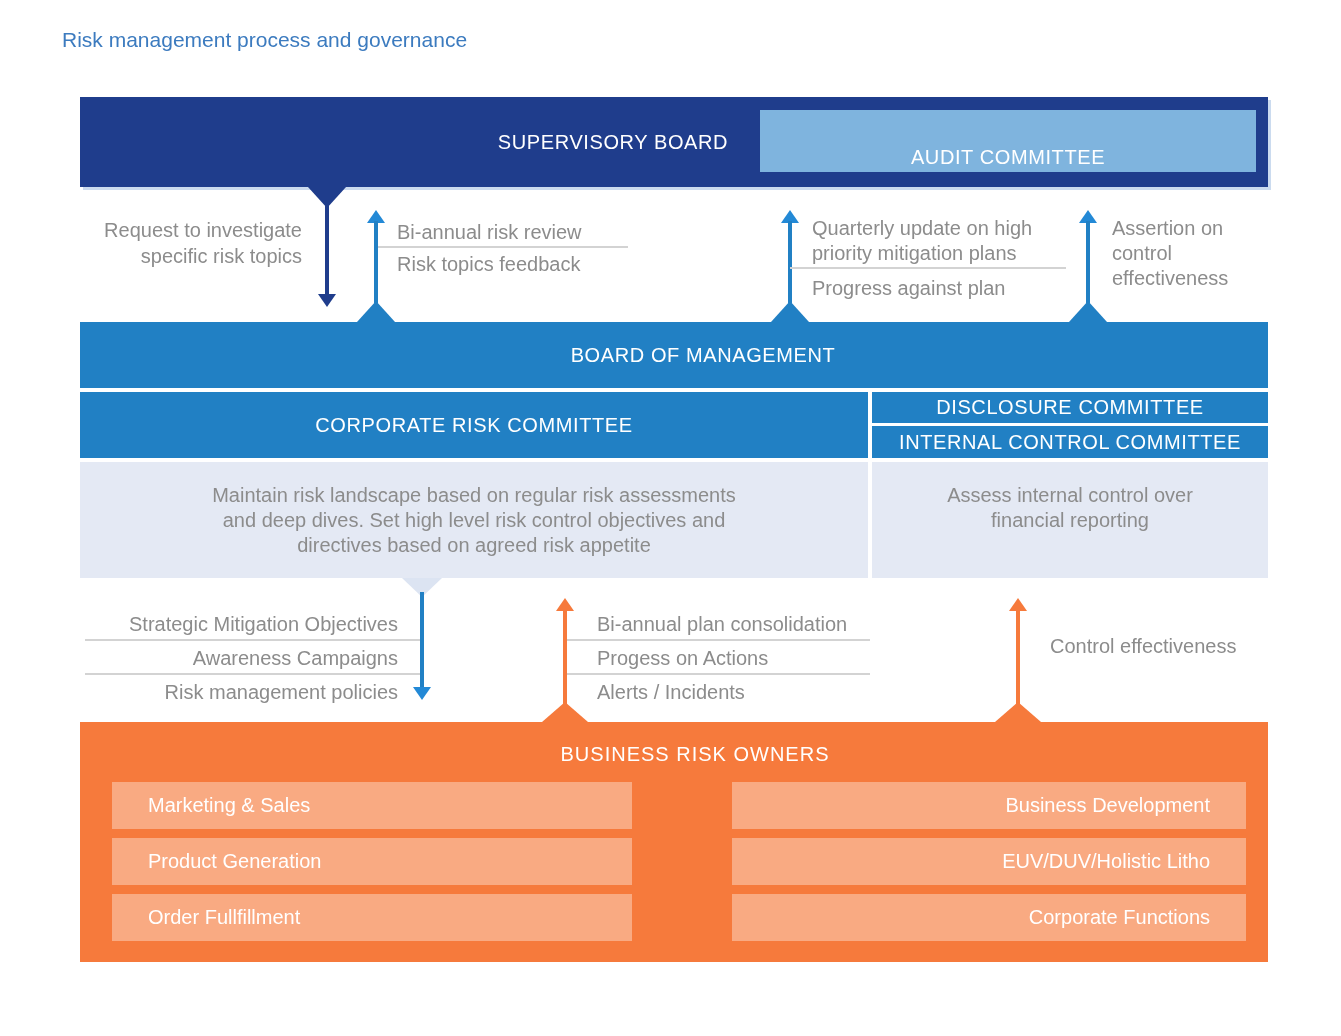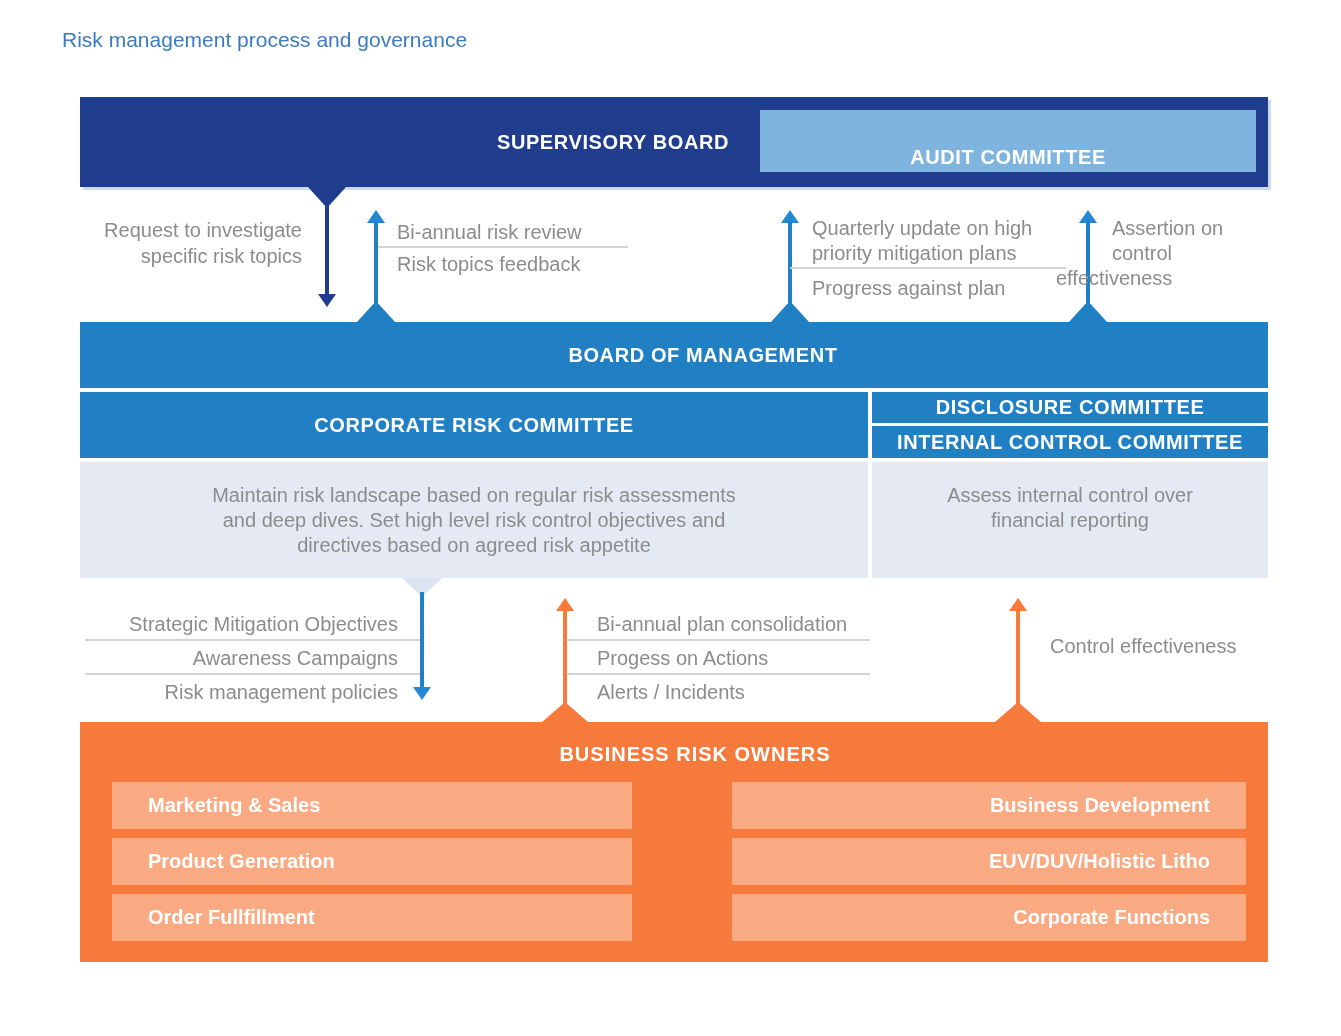--- a/index.html
+++ b/index.html
@@ -1,20 +1,20 @@
 <!DOCTYPE html>
 <html><head>
 <meta charset="utf-8">
 <style>
   html,body{margin:0;padding:0;background:#ffffff;}
   body{font-family:"Liberation Sans","DejaVu Sans",sans-serif;}
   #canvas{position:relative;width:1341px;height:1036px;background:#ffffff;overflow:hidden;}
 
   .abs{position:absolute;}
-  .bar{position:absolute;color:#ffffff;font-weight:bold;}
+  .bar{position:absolute;color:#ffffff;}
   .bar-label{position:absolute;white-space:nowrap;color:#ffffff;font-size:20px;letter-spacing:.6px;}
 
   
   .navy{background:#1f3d8c;}
   .blue{background:#2180c4;}
   .panel{background:#e4e9f4;}
   .orange-bg{background:#f67a3c;}
 
   .gray-label{position:absolute;color:#8c8c8c;font-size:20px;line-height:26px;white-space:nowrap;}
   .divider{position:absolute;height:2px;background:#d3d3d3;}
@@ -80,21 +80,21 @@
   <div class="gray-label" style="left:812px;top:215px;">Quarterly update on high</div>
   <div class="gray-label" style="left:812px;top:240px;">priority mitigation plans</div>
   <div class="divider" style="left:790px;top:267px;width:276px;"></div>
   <div class="gray-label" style="left:812px;top:275px;">Progress against plan</div>
 
   <div class="tri tri-head-up-blue" style="left:1079px;top:210px;"></div>
   <div class="stem stem-blue" style="left:1086px;top:221px;height:82px;"></div>
   <div class="tri tri-notch-up-blue" style="left:1069px;top:301px;"></div>
   <div class="gray-label" style="left:1112px;top:215px;">Assertion on</div>
   <div class="gray-label" style="left:1112px;top:240px;">control</div>
-  <div class="gray-label" style="left:1056px;top:265px;">effectiveness</div>
+  <div class="gray-label" style="left:1112px;top:265px;">effectiveness</div>
 
   <div class="bar blue" style="left:80px;top:322px;width:1188px;height:66px;">
     <span class="bar-label" style="left:623px;top:50%;transform:translate(-50%,-50%);">BOARD OF MANAGEMENT</span>
   </div>
 
   <div class="bar blue" style="left:80px;top:392px;width:788px;height:66px;display:flex;align-items:center;justify-content:center;">
     <span class="bar-label" style="position:static;">CORPORATE RISK COMMITTEE</span>
   </div>
   <div class="bar blue" style="left:872px;top:392px;width:396px;height:31px;display:flex;align-items:center;justify-content:center;">
     <span class="bar-label" style="position:static;">DISCLOSURE COMMITTEE</span>

